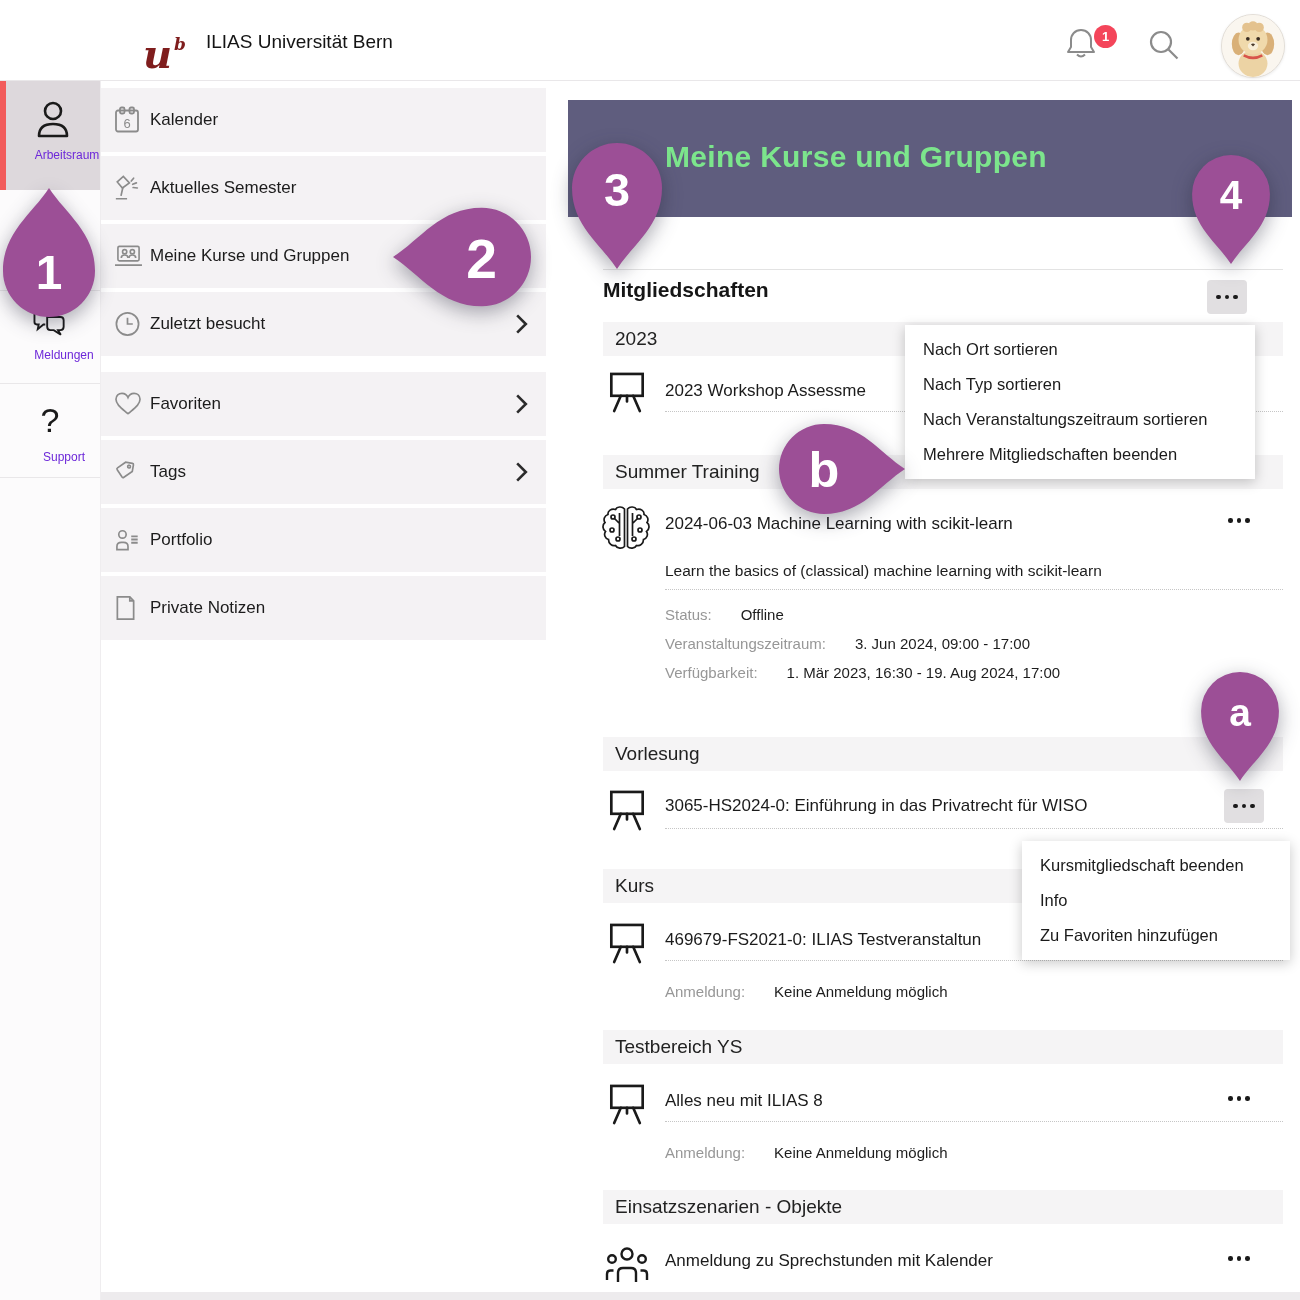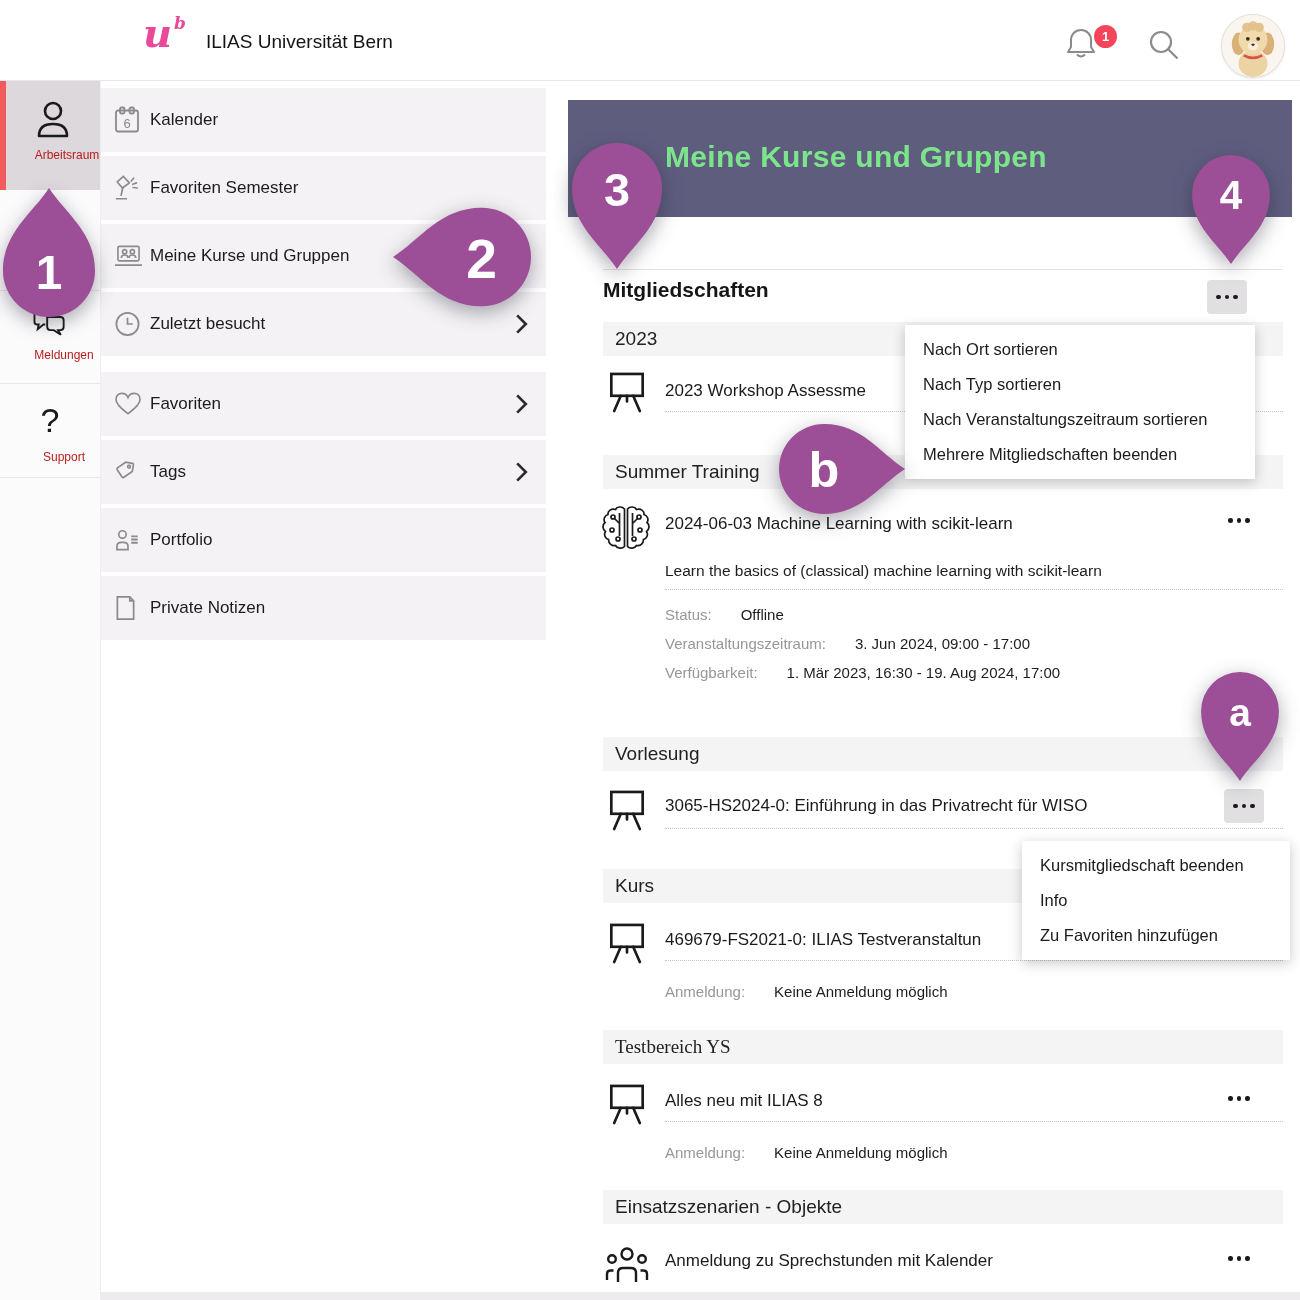--- a/index.html
+++ b/index.html
@@ -1,33 +1,33 @@
 <!DOCTYPE html>
 <html style="--marker: #9c4f96; --banner-bg: #5f5d7e; --banner-title: #7ce58c; --badge: #f4455a; --active-red: #f25b5b;"><head>
 <meta charset="utf-8">
 <style>
   html,body{margin:0;padding:0;background:#fff;font-family:"Liberation Sans","DejaVu Sans",sans-serif;}
   .page{position:relative;width:1300px;height:1300px;overflow:hidden;background:#fff;}
   .abs{position:absolute;}
 
   
   .header{position:absolute;left:0;top:0;width:1300px;height:80px;background:#fff;border-bottom:1px solid #e9e7e9;z-index:20;}
-  .logo{position:absolute;left:143px;top:9px;color:#ec4899;cursor:pointer;}
+  .logo{position:absolute;left:143px;top:30px;color:#7f1d1d;cursor:pointer;}
   .logo-u{font:italic 700 40px "DejaVu Serif",serif;}
   .logo-b{font:italic 700 17px "DejaVu Serif",serif;position:relative;top:-18px;left:2px;}
   .app-title{position:absolute;left:206px;top:0;height:80px;line-height:84px;font-size:19px;font-weight:400;color:#141414;}
   .bell{position:absolute;left:1064px;top:26px;width:34px;height:36px;cursor:pointer;}
   .badge{position:absolute;left:1094px;top:25px;width:23px;height:23px;border-radius:50%;background:var(--badge,#f4455a);color:#fff;font-size:13px;font-weight:700;text-align:center;line-height:23px;}
   .search{position:absolute;left:1147px;top:28px;width:34px;height:34px;cursor:pointer;}
   .avatar{position:absolute;left:1221px;top:14px;width:62px;height:62px;border-radius:50%;border:1px solid #e3ded7;box-shadow:0 1px 3px rgba(0,0,0,.08);overflow:hidden;cursor:pointer;background:#faf6f0;}
 
   
   .rail{position:absolute;left:0;top:80px;width:100px;height:1220px;background:#fcfbfc;border-right:1px solid #efedef;z-index:10;}
   .rail-tab{position:absolute;left:0;width:100px;text-align:center;cursor:pointer;}
-  .rail-tab .rlabel{display:block;font-size:12px;color:#b91c1c;margin-top:4px;margin-left:28px;}
+  .rail-tab .rlabel{display:block;font-size:12px;color:#6d28d9;margin-top:4px;margin-left:28px;}
   .rail-active{background:#ddd8dc;border-left:6px solid var(--active-red,#f25b5b);width:94px;}
   .rail-sep{position:absolute;left:0;width:100px;height:1px;background:#e9e7e9;}
 
   
   .side-item{position:absolute;left:100px;width:446px;height:64px;background:#f4f2f4;cursor:pointer;}
   .side-icon{position:absolute;left:14px;top:50%;transform:translateY(-50%);}
   .side-label{position:absolute;left:50px;top:50%;transform:translateY(-50%);font-size:17px;color:#1c1c1c;}
   .side-chev{position:absolute;right:18px;top:50%;transform:translateY(-50%);}
 
   
@@ -136,21 +136,21 @@
       <text x="13" y="21.5" font-size="13" fill="#8b8b8b" stroke="none" text-anchor="middle" font-family="inherit">6</text>
     </svg>
     <span class="side-label">Kalender</span>
   </div>
   <div class="side-item" style="top:156px;">
     <svg class="gicon side-icon" viewBox="0 0 30 30" width="28" height="28" stroke-width="1.8">
       <path d="M3.5 8.5 L10 2.5 L16.5 9.5 L9 15 Z"></path>
       <path d="M9.5 14.5 L7.5 23.5 M2 26.5 H14"></path>
       <path d="M20 11 L24 9.5 M20.5 14.5 L25 15 M18.5 7.5 L21 4.5" stroke-linecap="round"></path>
     </svg>
-    <span class="side-label">Favoriten Semester</span>
+    <span class="side-label">Aktuelles Semester</span>
   </div>
   <div class="side-item" style="top:224px;">
     <svg class="gicon side-icon" viewBox="0 0 30 26" width="29" height="25" stroke-width="1.7">
       <rect x="4" y="3" width="22" height="15" rx="1.5"></rect>
       <path d="M1 22.5 H29"></path>
       <circle cx="11" cy="8.5" r="2.2"></circle>
         <path d="M7.5 15 Q7.5 12 11 12 Q14.5 12 14.5 15"></path>
       <circle cx="19" cy="8.5" r="2.2"></circle>
         <path d="M15.5 15 Q15.5 12 19 12 Q22.5 12 22.5 15"></path>
     </svg>
@@ -273,21 +273,21 @@
   <svg class="kicon abs" style="left:608px;top:921px;" viewBox="0 0 40 46" width="38" height="44" stroke-width="2.8">
     <rect x="3.5" y="4" width="33" height="23"></rect>
     <path d="M20 27 V33 M13.5 27 L6.5 43 M26.5 27 L33.5 43" stroke-linecap="round"></path>
   </svg>
   <div class="ititle" style="left:665px;top:930px;width:357px;">469679-FS2021-0: ILIAS Testveranstaltun</div>
   <div class="dotline" style="left:665px;top:959px;width:618px;"></div>
   <div class="props" style="left:665px;top:977px;">
     <div><span class="plabel">Anmeldung:</span><span class="pval">Keine Anmeldung möglich</span></div>
   </div>
 
-  <div class="secbar" style="top:1030px;font-family:Liberation Serif, serif;">Testbereich YS</div>
+  <div class="secbar" style="top:1030px;">Testbereich YS</div>
   <svg class="kicon abs" style="left:608px;top:1082px;" viewBox="0 0 40 46" width="38" height="44" stroke-width="2.8">
     <rect x="3.5" y="4" width="33" height="23"></rect>
     <path d="M20 27 V33 M13.5 27 L6.5 43 M26.5 27 L33.5 43" stroke-linecap="round"></path>
   </svg>
   <div class="ititle" style="left:665px;top:1091px;width:540px;">Alles neu mit ILIAS 8</div>
   <div class="dots-plain" style="left:1226px;top:1096px;">
       <div class="dots">
         <i></i>
         <i></i>
         <i></i>

